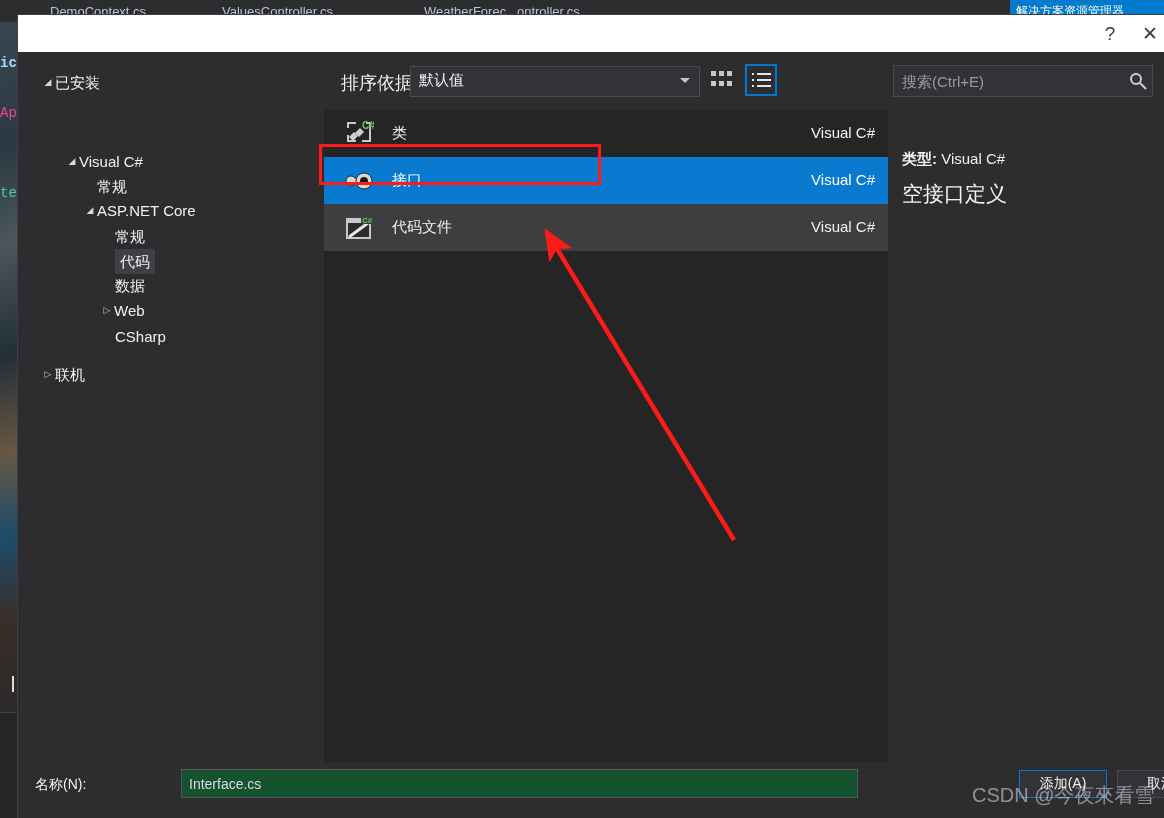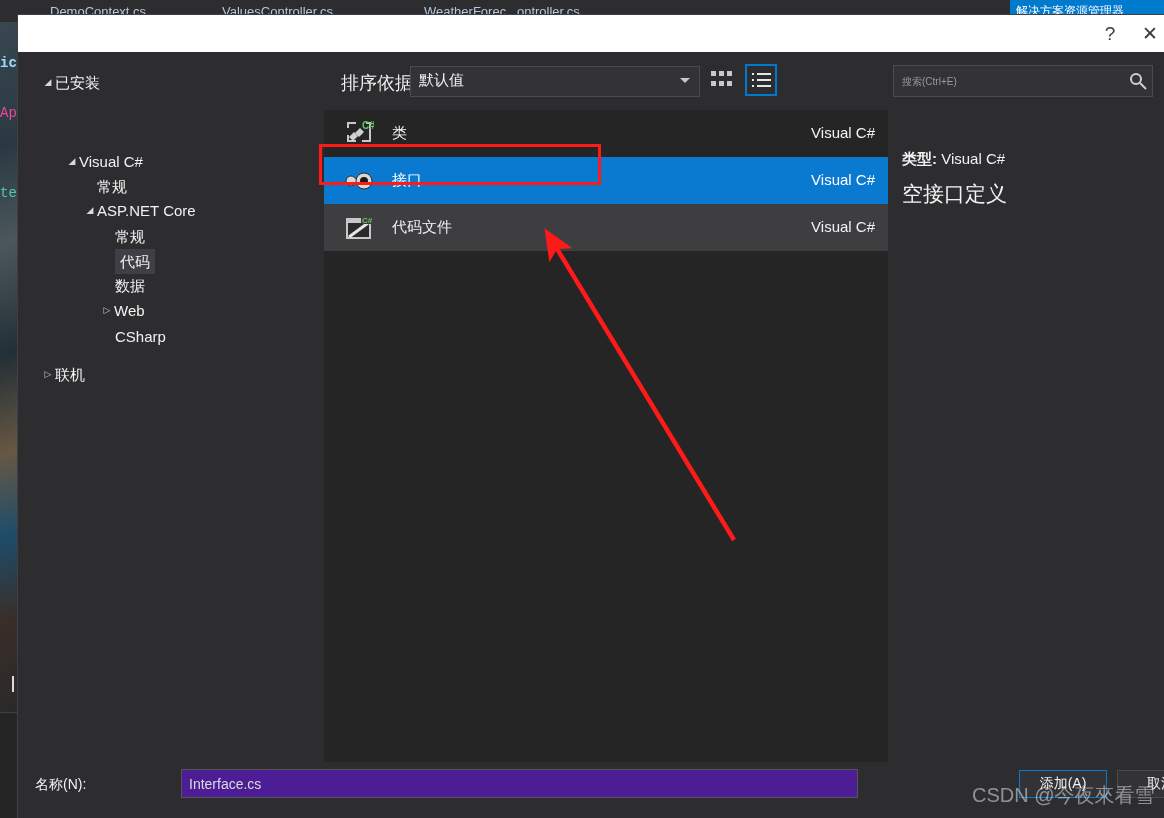--- a/index.html
+++ b/index.html
@@ -138,37 +138,37 @@
   #search-wrap{
     position:absolute;left:870px;top:0;width:276px;height:58px;
   }
   #search-box{
     position:absolute;left:5px;top:13px;width:258px;height:30px;
     background:#333337;border:1px solid #4a4a4f;
   }
   #search-input{
     position:absolute;left:0;top:0;width:230px;height:30px;
     background:transparent;border:0;outline:none;color:#f1f1f1;
-    font-size:10px;font-family:"Liberation Sans",sans-serif;padding:0 8px;box-sizing:border-box;
+    font-size:15px;font-family:"Liberation Sans",sans-serif;padding:0 8px;box-sizing:border-box;
   }
   #search-input::placeholder{color:#9a9a9a;}
   #search-icon{position:absolute;right:4px;top:5px;width:20px;height:20px;}
   #info-pane{
     position:absolute;left:870px;top:58px;width:276px;height:652px;background:#2d2d30;
   }
   #info-type-row{position:absolute;left:14px;top:40px;font-size:15px;color:#f1f1f1;white-space:nowrap;}
   #info-type-label{font-weight:bold;}
   #info-desc{position:absolute;left:14px;top:70px;font-size:21px;color:#f1f1f1;white-space:nowrap;}
 
   
   #name-row{position:absolute;left:0;top:712px;width:1146px;height:45px;}
   #name-label{position:absolute;left:17px;top:12px;font-size:14px;color:#f1f1f1;white-space:nowrap;}
   #name-field{
     position:absolute;left:163px;top:5px;width:675px;height:27px;
-    background:#4c1d95;border:1px solid #555;
+    background:#14532d;border:1px solid #555;
   }
   #name-input{
     position:absolute;left:0;top:0;width:675px;height:27px;box-sizing:border-box;
     background:transparent;border:0;outline:none;color:#dcdcdc;
     font-size:14px;font-family:"Liberation Sans",sans-serif;padding:0 7px;
   }
   
   #btn-add{
     position:absolute;left:1019px;top:770px;width:88px;height:28px;
     background:#333337;border:1px solid #0a7ad0;color:#f1f1f1;font-size:14px;

